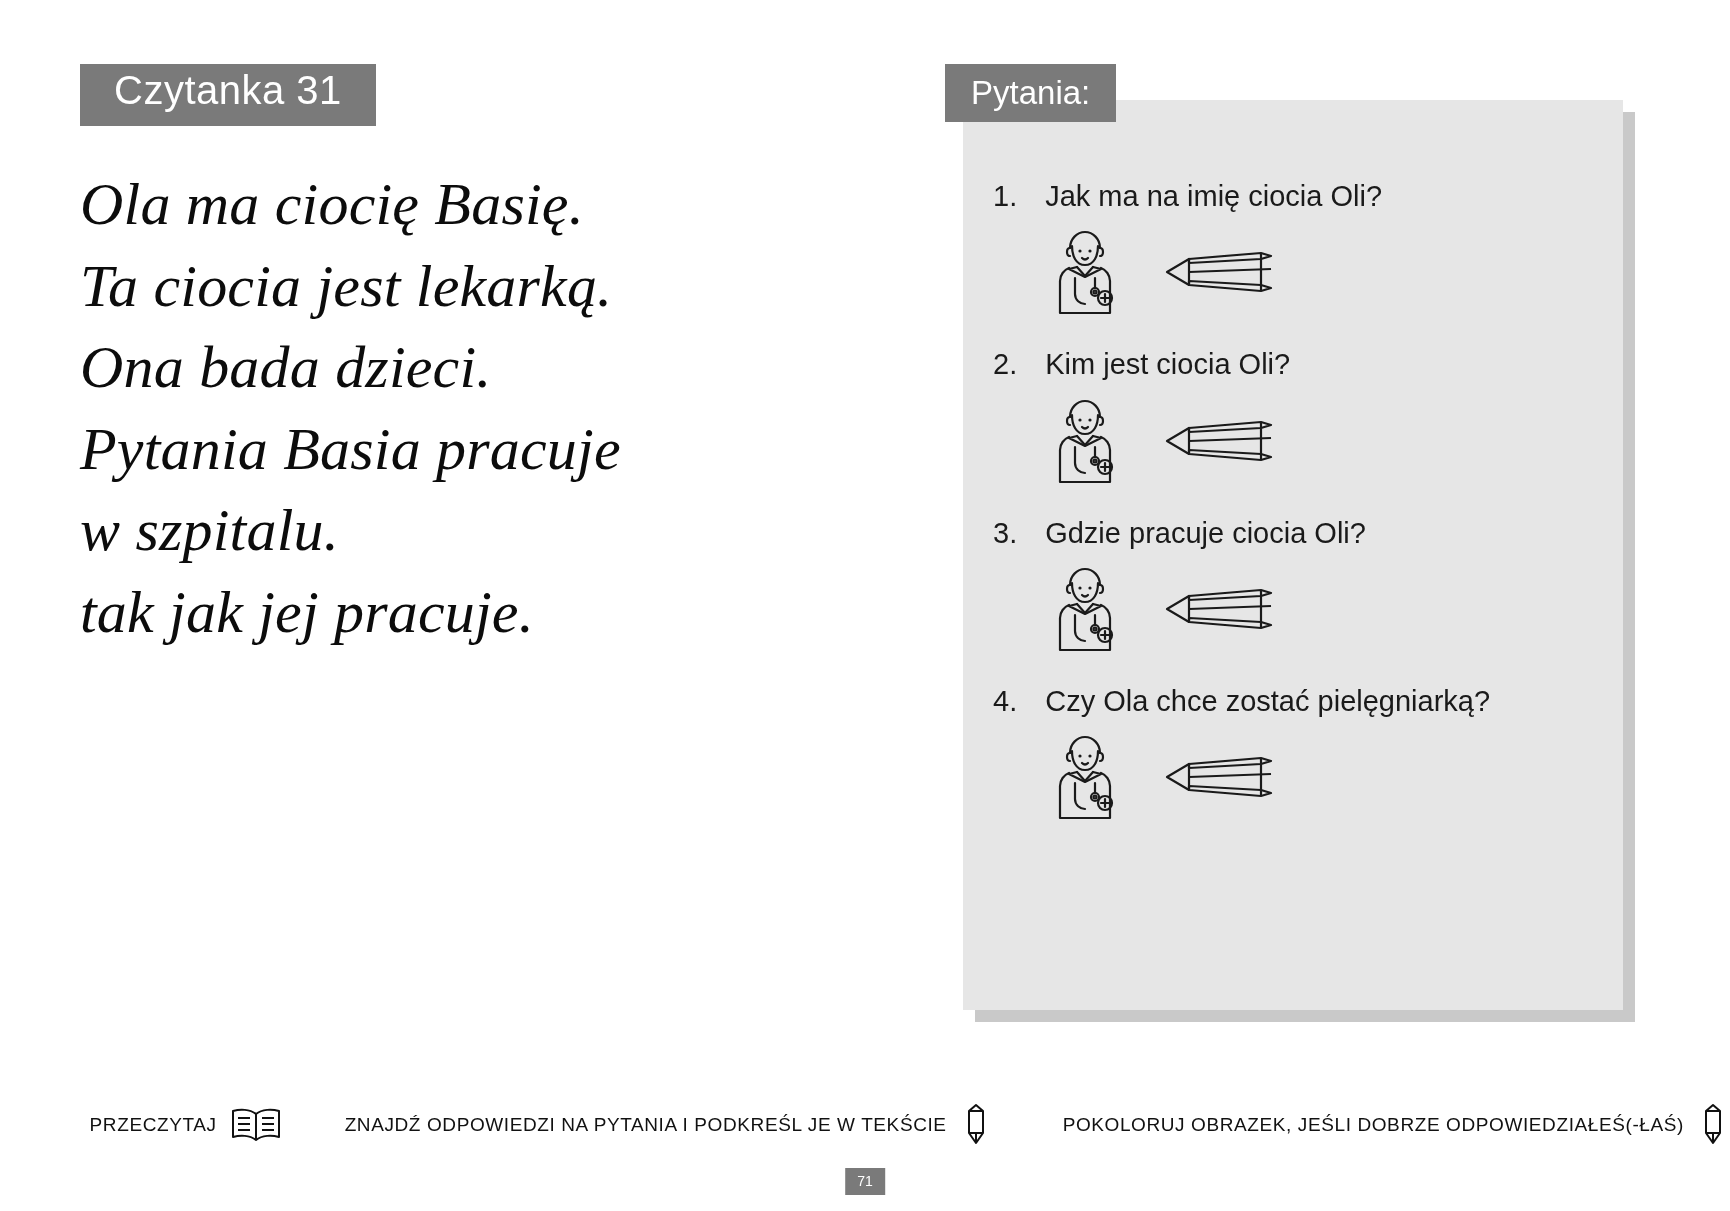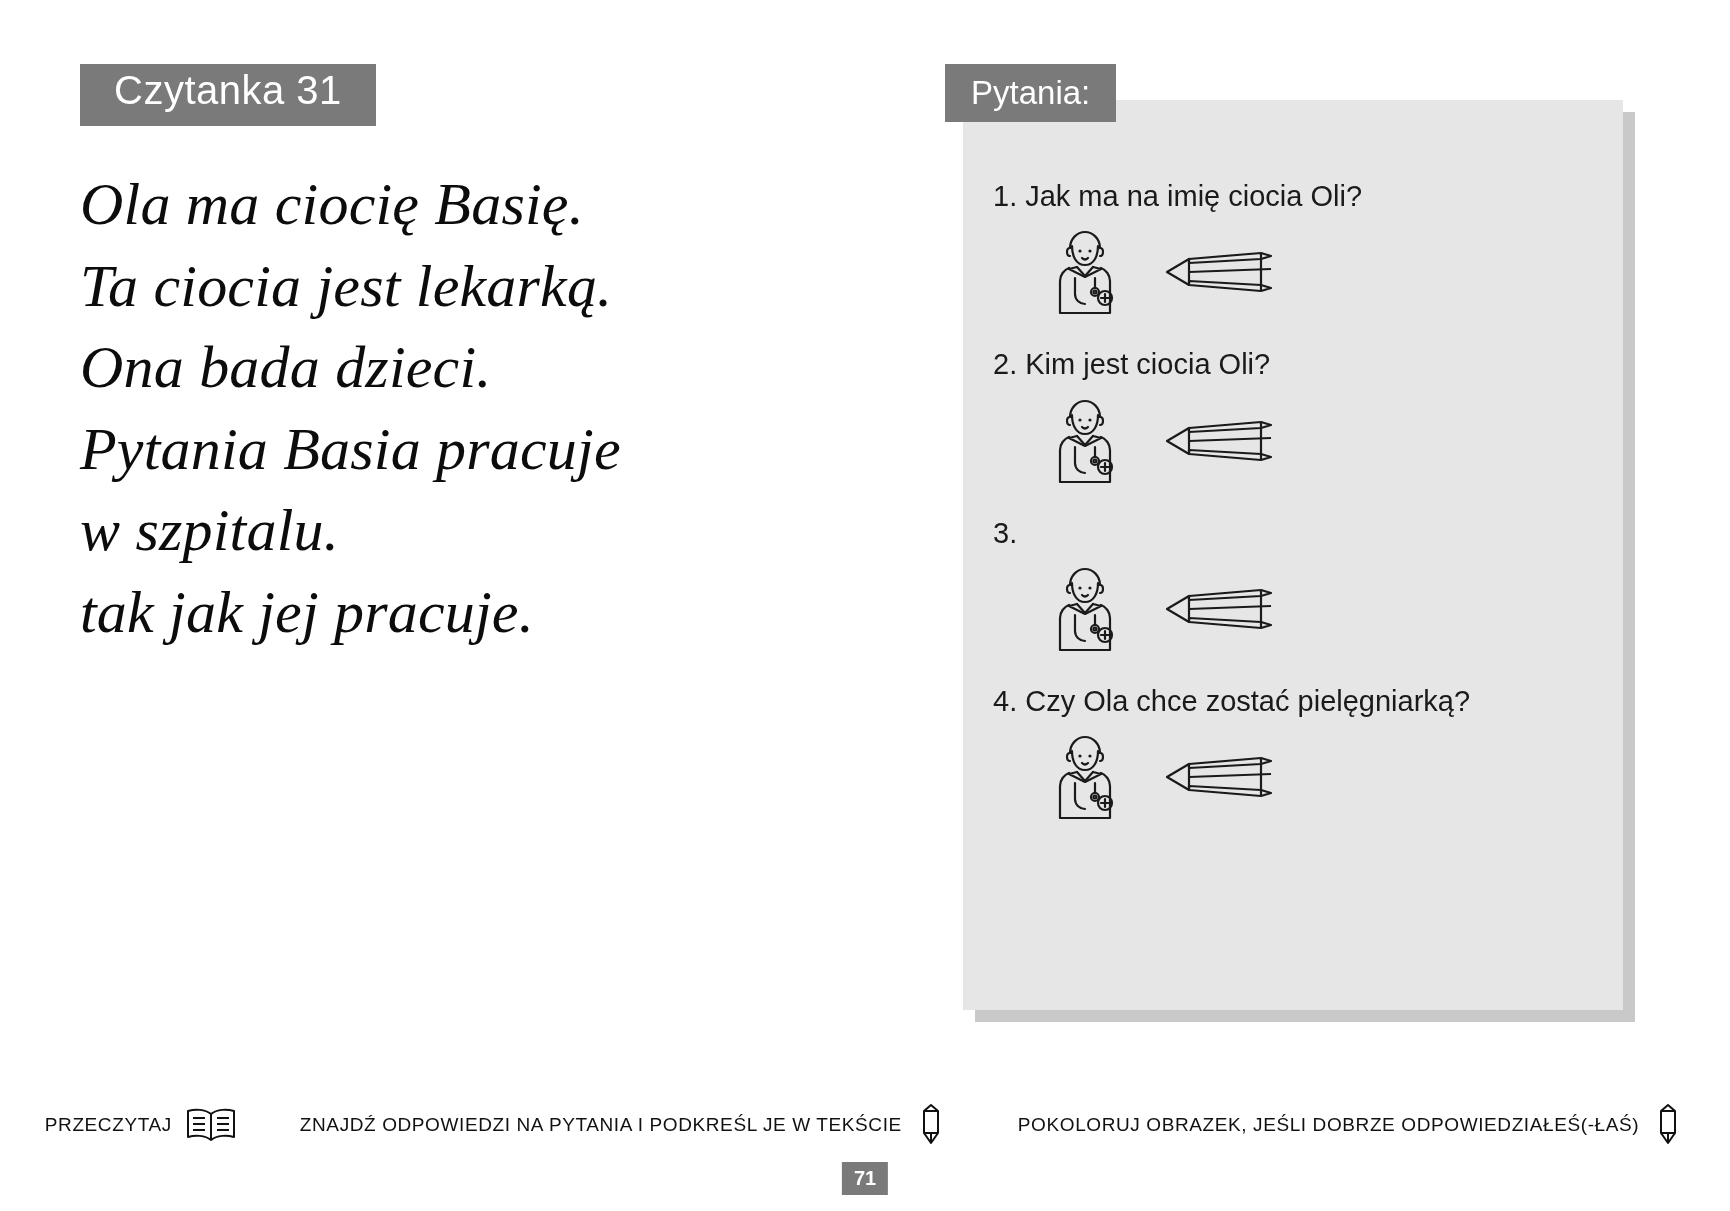--- a/index.html
+++ b/index.html
@@ -85,39 +85,39 @@
     left: 0; top: 0;
     width: 100%;
     padding: 78px 30px 0 30px;
     box-sizing: border-box;
   }
   .q-item { margin-bottom: 24px; }
   .q-text {
     font-size: 29px;
     color: #1a1a1a;
     line-height: 1.25;
-    margin-left: 8px;
+    margin-left: 28px;
   }
   .q-row {
     display: flex;
     align-items: center;
     margin-top: 8px;
     margin-left: 46px;
   }
   .q-row .pencil { margin-left: 34px; }
 
   
   .footer {
     position: absolute;
     left: 0;
     bottom: 64px;
     width: 100%;
     display: flex;
     align-items: center;
-    justify-content: center;
+    justify-content: flex-end;
     gap: 0px;
   }
   .foot-item {
     display: flex;
     align-items: center;
     font-size: 19px;
     letter-spacing: 0.6px;
     color: #111111;
     white-space: nowrap;
   }
@@ -125,24 +125,23 @@
   .foot-gap-1 { margin-right: 62px; }
   .foot-gap-2 { margin-right: 70px; }
 
   .page-num {
     position: absolute;
     left: 50%;
     transform: translateX(-50%);
     bottom: 16px;
     background: #7a7a7a;
     color: #ffffff;
-    font-size: 20px;
+    font-size: 14px;
     padding: 6px 12px 7px 12px;
     line-height: 1;
-    font-weight: bold;
   }
 
   svg { display: block; }
 </style>
 </head>
 <body>
 
 <div class="left-col">
   <div class="tag">Czytanka 31</div>
   <div class="story">
@@ -233,20 +232,21 @@
               <path d="M24 35l72 6 10-3-10-3-72-4z"></path>
               <path d="M96 3v38"></path>
             </svg>
           </span>
         </div>
       </div>
 
       <div class="q-item">
         <div style="display:flex;align-items:flex-start;">
           <span class="q-text" style="margin-left:0;">3.</span>
+          <span class="q-text">Gdzie pracuje ciocia Oli?</span>
         </div>
         <div class="q-row">
           <span class="nurse">
             <svg width="92" height="100" viewBox="0 0 92 100" fill="none" stroke="#1a1a1a" stroke-width="2.2" stroke-linecap="round" stroke-linejoin="round">
               <path d="M31 26c0-9 7-16 15-16s15 7 15 16"></path>
               <path d="M31 26c-2 0-3 2-3 4s1 4 3 4"></path>
               <path d="M61 26c2 0 3 2 3 4s-1 4-3 4"></path>
               <path d="M33 24c0 10 4 19 13 19s13-9 13-19"></path>
               <circle cx="41" cy="29" r="1.6" fill="#1a1a1a" stroke="none"></circle>
               <circle cx="51" cy="29" r="1.6" fill="#1a1a1a" stroke="none"></circle>

